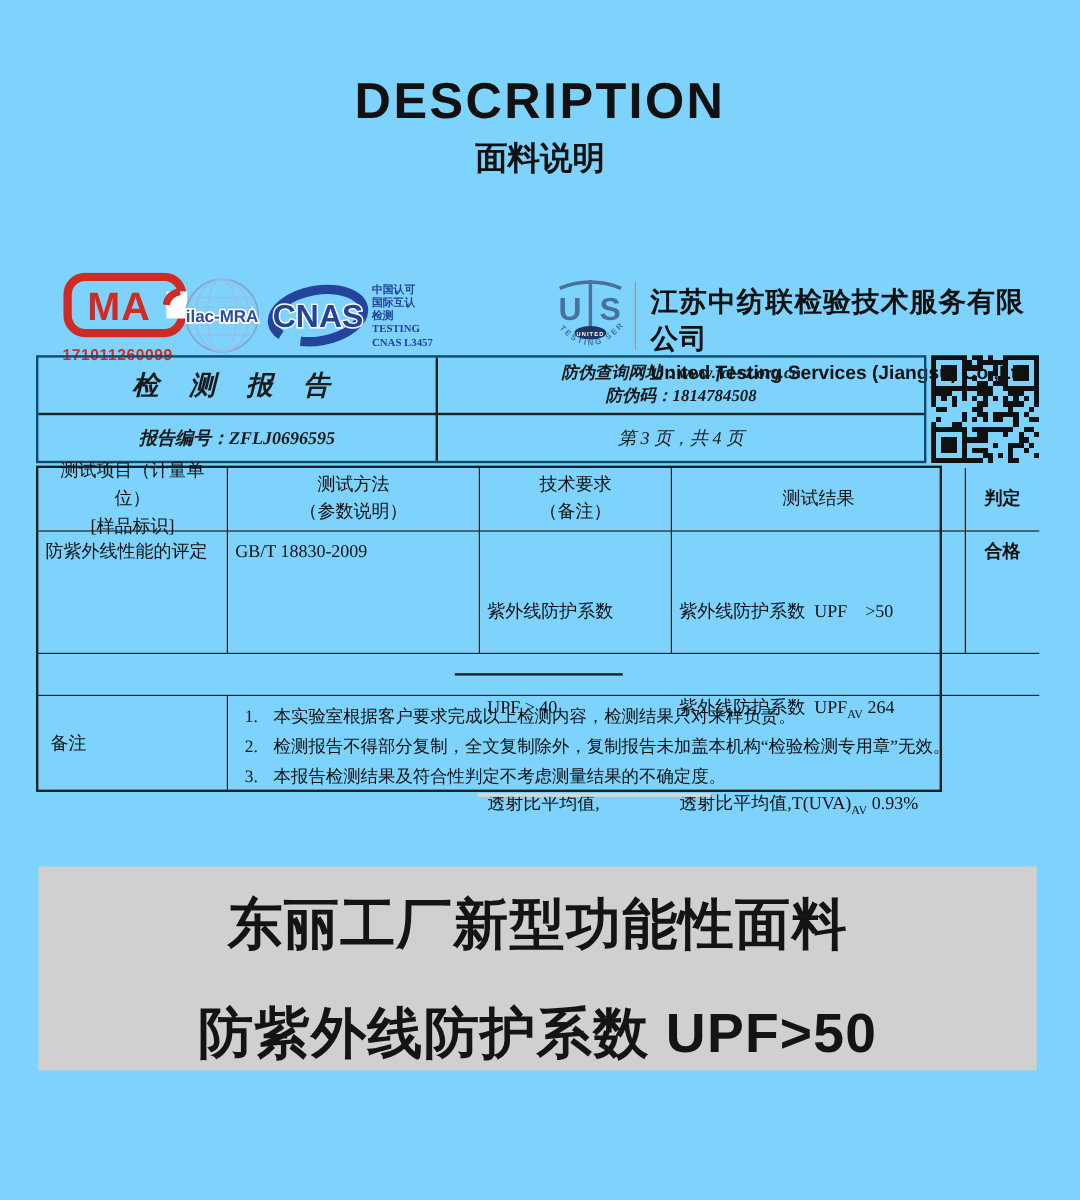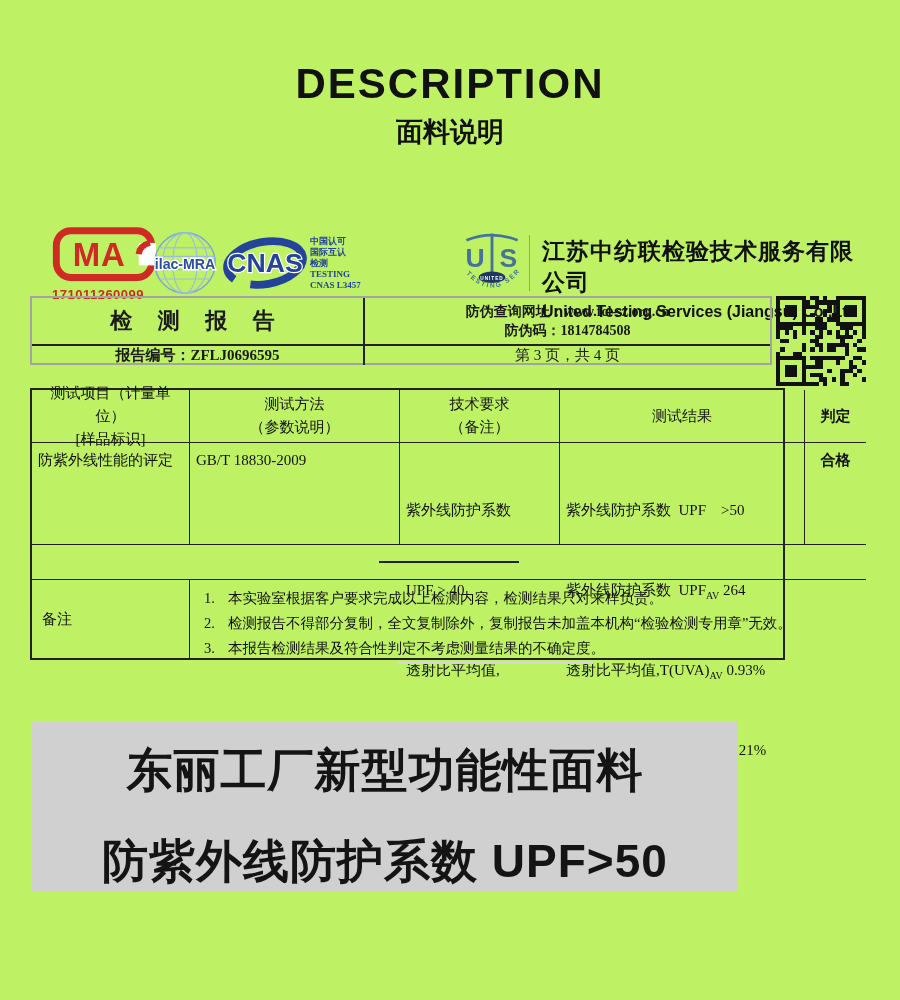--- a/index.html
+++ b/index.html
@@ -1,18 +1,18 @@
 <!DOCTYPE html>
 <html><head>
 <meta charset="utf-8">
 <style>
   * { margin:0; padding:0; box-sizing:border-box; }
   html,body { background:#ffffff; }
   body { font-family:"Liberation Sans", sans-serif; color:#1a1a1a; }
-  .page { position:relative; width:900px; height:1000px; background:#bef264; overflow:hidden; }
+  .page { position:relative; width:900px; height:1000px; background:#7dd3fc; overflow:hidden; }
 
   
   .title { position:absolute; top:60px; left:0; width:100%; text-align:center;
            font-size:42px; font-weight:800; letter-spacing:2px; color:#111; }
   .subtitle { position:absolute; top:114px; left:0; width:100%; text-align:center;
               font-size:27px; font-weight:700; color:#111; }
 
   
   .logos { position:absolute; top:227px; left:32px; width:834px; height:74px; }
   .cma-block { position:absolute; left:20px; top:0; width:110px; text-align:left; }
@@ -21,23 +21,23 @@
   .cnas-block { position:absolute; left:190px; top:8px; }
   .cnas-side { position:absolute; left:278px; top:9px; font-size:9px; line-height:11px;
                color:#24439a; font-weight:600;font-family:Liberation Serif, serif; }
   .uts-block { position:absolute; left:422px; top:0px; }
   .logo-divider { position:absolute; left:497px; top:8px; width:1px; height:56px; background:#999; }
   .company { position:absolute; left:510px; top:9px; }
   .company-cn { font-size:23px; font-weight:700; color:#111; letter-spacing:1px; }
   .company-en { font-size:16px; font-weight:700; color:#111; margin-top:5px; }
 
   
-  .rep-head { position:absolute; top:296px; left:30px; width:742px; height:69px;
-              border:2px solid #a3a3a3; display:grid; grid-template-columns:333px 1fr;
-              grid-template-rows:48px 1fr; font-family:"Liberation Serif", serif; }
+  .rep-head { position:absolute; top:296px; left:30px; width:742px; height:90px;
+              border:2px solid #0c4a6e; display:grid; grid-template-columns:333px 1fr;
+              grid-template-rows:48px 1fr; font-family:"Liberation Serif", serif;font-style:italic; }
   .rh-cell { display:flex; flex-direction:column; justify-content:center; align-items:center; }
   .rh-title { font-size:22px; font-weight:700; letter-spacing:10px; border-right:2px solid #222;
               border-bottom:2px solid #222; }
   .rh-anti { font-size:14px; font-weight:600; line-height:19px; border-bottom:2px solid #222; }
   .rh-no { font-size:15px; font-weight:700; border-right:2px solid #222; }
   .rh-page { font-size:15px; }
 
   
   .qr { position:absolute; top:296px; left:776px; width:90px; height:90px; }
   .qr svg { width:90px; height:90px; shape-rendering:crispEdges; }
@@ -60,21 +60,21 @@
   .remark-body { grid-column:2 / 6; border-right:none; border-bottom:none; padding:6px 10px 0 14px; }
   .remark-line { display:flex; line-height:25px; font-size:14.5px; }
   .remark-line .n { width:24px; flex:0 0 24px; }
   .remark-line .t { flex:1; }
   sub.sv { font-size:10px; vertical-align:sub; }
 
   .stamp-line { position:absolute; top:661px; left:398px; width:195px; height:3px;
                 background:#d6d6d6; }
 
   
-  .banner { position:absolute; top:722px; left:32px; width:706px; height:170px;
+  .banner { position:absolute; top:722px; left:32px; width:832px; height:170px;
             background:#d0d0d0; display:flex; flex-direction:column; align-items:center;
             padding-top:18px; }
   .banner .b1, .banner .b2 { font-size:46px; font-weight:600; color:#141414; letter-spacing:1px; }
   .banner .b2 { margin-top:29px; }
 
   
   .fabric { position:absolute; top:942px; left:0; width:100%; text-align:center;
             font-size:28px; font-weight:600; color:#141414; white-space:pre-wrap; }
 </style>
 </head>

